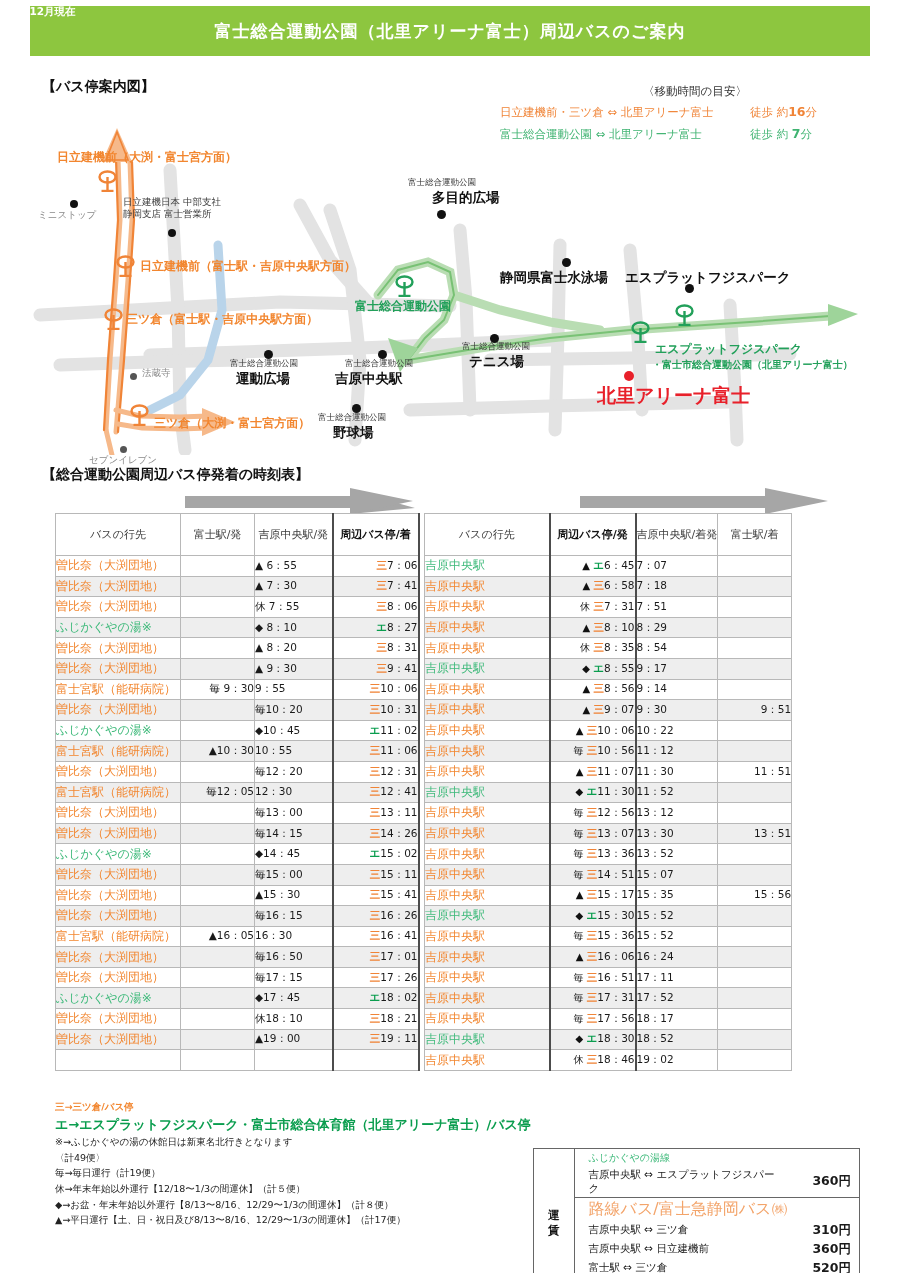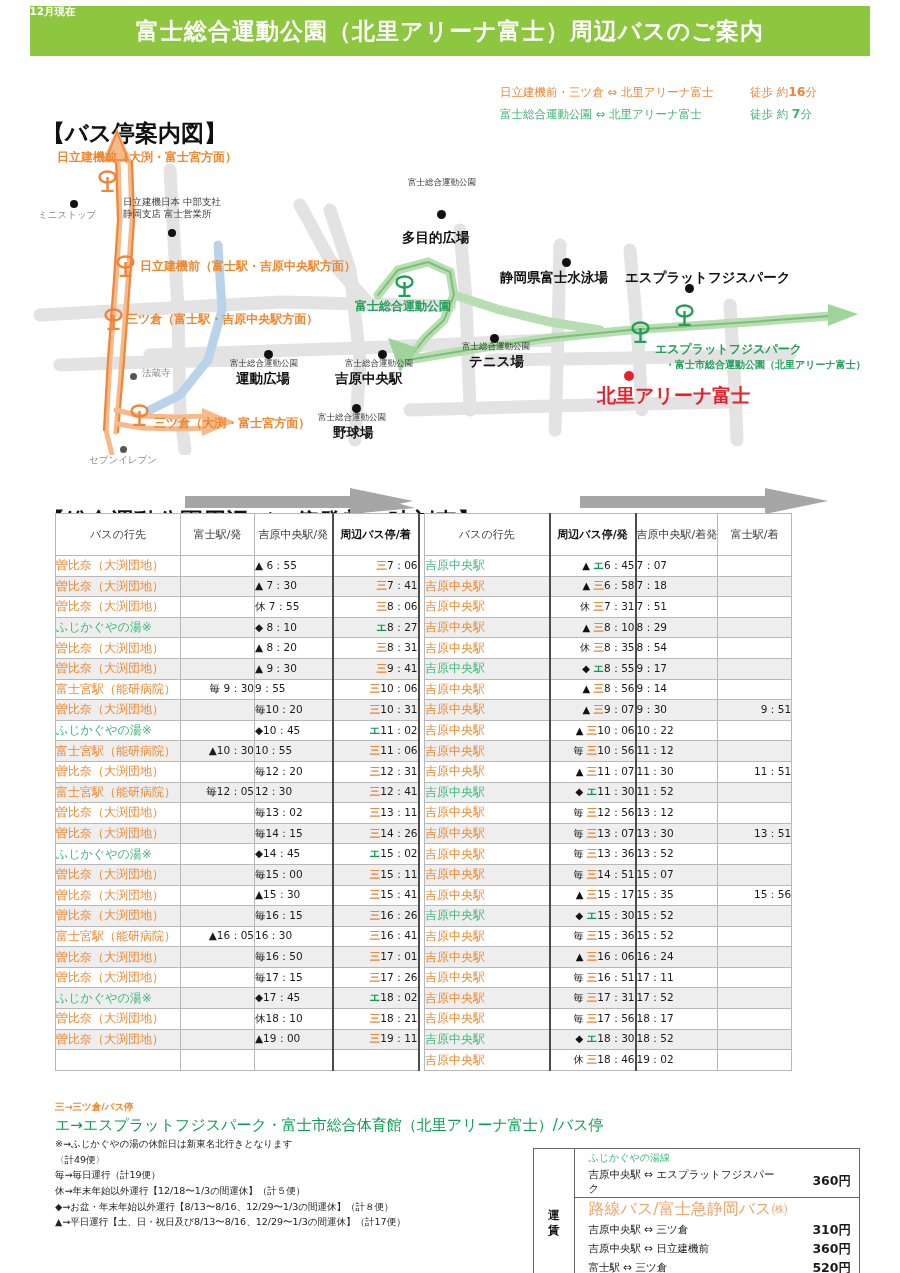--- a/index.html
+++ b/index.html
@@ -11,25 +11,25 @@
   
   .banner{
     position:absolute;left:30px;top:6px;width:840px;height:50px;
     background:#8dc63f;display:flex;align-items:center;justify-content:center;
   }
   .banner-date{
     position:absolute;left:10px;top:5px;font-size:10.5px;font-weight:bold;color:#ffffff;
     letter-spacing:0px;
   }
   .banner-title{
-    font-size:23px;font-weight:bold;color:#ffffff;letter-spacing:1px;
+    font-size:17px;font-weight:bold;color:#ffffff;letter-spacing:1px;
   }
   
   .sec-h{
-    position:absolute;font-size:23px;font-weight:bold;color:#111;letter-spacing:0px;margin-top:40px;
+    position:absolute;font-size:14px;font-weight:bold;color:#111;letter-spacing:0px;
   }
   #secMap{left:42px;top:78px;}
   #secTable{left:42px;top:466px;}
 
   
   .walknote{position:absolute;left:500px;top:84px;width:390px;}
   .walknote .wtitle{font-size:11.5px;text-align:center;color:#333;margin-bottom:5px;}
   .walknote .wrow{display:flex;align-items:flex-end;font-size:11.5px;margin-bottom:6px;}
   .walknote .wleft{width:250px;}
   .walknote .wright{width:120px;text-align:left;}
@@ -79,21 +79,21 @@
   .bs-g{color:#0a9d4e;font-weight:bold;}
   .tt tbody td{vertical-align:middle;}
 
   .arrowbar{position:absolute;height:26px;}
   .arrowbar svg{display:block;}
 
   
   .legend{position:absolute;left:55px;top:1102px;width:470px;font-size:9.5px;line-height:1.0;}
   .legend .ln{margin-bottom:6.2px;white-space:nowrap;}
   .legend .ln.o{color:#f2862f;font-weight:bold;font-size:9.5px;}
-  .legend .ln.g{color:#0a9d4e;font-weight:normal;font-size:15px;}
+  .legend .ln.g{color:#0a9d4e;font-weight:bold;font-size:13px;}
   .legend .ln.d{color:#222;}
 
   
   .fare{position:absolute;left:533px;top:1148px;width:325px;border:1.2px solid #666;}
   .fare table{border-collapse:collapse;width:100%;font-size:10.5px;}
   .fare td{padding:1px 14px;height:17.5px;box-sizing:border-box;}
   .fare .lbl{width:38px;text-align:center;font-weight:bold;font-size:11.5px;border-right:1.2px solid #666;color:#111;}
   .fare .rt{text-align:right;width:62px;font-weight:bold;font-size:12.5px;padding-right:8px;}
   .fare .sub-g{color:#3fba7b;font-size:10px;}
   .fare .sub-o{color:#f3a46a;font-size:16px;}
@@ -104,20 +104,21 @@
 
 <div class="banner">
   <div class="banner-title">富士総合運動公園（北里アリーナ富士）周辺バスのご案内</div>
 </div>
 <div class="banner-date">R7.12月現在</div>
 
 <div class="sec-h" id="secMap">【バス停案内図】</div>
 <div class="sec-h" id="secTable">【総合運動公園周辺バス停発着の時刻表】</div>
 
 <div class="walknote">
+  <div class="wtitle">〈移動時間の目安〉</div>
   <div class="wrow">
     <div class="wleft wo">日立建機前・三ツ倉 ⇔ 北里アリーナ富士</div>
     <div class="wright wo"><span>徒歩 約</span><b>16</b><span>分</span></div>
   </div>
   <div class="wrow">
     <div class="wleft wg">富士総合運動公園 ⇔ 北里アリーナ富士</div>
     <div class="wright wg"><span>徒歩 約 </span><b>7</b><span>分</span></div>
   </div>
 </div>
 
@@ -224,42 +225,42 @@
         <line x1="3.5" y1="21" x2="15.5" y2="21" stroke="#22a05a" stroke-width="2.4"></line>
       </svg>
   </div>
 
   <div class="mlabel orange" style="left:27px;top:41px;">日立建機前（大渕・富士宮方面）</div>
   <div class="mlabel orange" style="left:110px;top:150px;">日立建機前（富士駅・吉原中央駅方面）</div>
   <div class="mlabel orange" style="left:96px;top:203px;">三ツ倉（富士駅・吉原中央駅方面）</div>
   <div class="mlabel orange" style="left:124px;top:307px;">三ツ倉（大渕・富士宮方面）</div>
   <div class="mlabel green" style="left:325px;top:190px;">富士総合運動公園</div>
   <div class="mlabel green" style="left:625px;top:233px;">エスプラットフジスパーク</div>
-  <div class="mlabel green" style="left:622px;top:249px;font-size:10px;margin-left:13px;">・富士市総合運動公園（北里アリーナ富士）</div>
+  <div class="mlabel green" style="left:622px;top:249px;font-size:10px;">・富士市総合運動公園（北里アリーナ富士）</div>
 
   <div class="dot" style="left:40px;top:90px;width:8px;height:8px;"></div>
   <div class="dot" style="left:138px;top:119px;width:8px;height:8px;"></div>
   <div class="dot small" style="left:100px;top:263px;"></div>
   <div class="dot small" style="left:90px;top:336px;"></div>
   <div class="dot" style="left:407px;top:100px;"></div>
   <div class="dot" style="left:234px;top:240px;"></div>
   <div class="dot" style="left:348px;top:240px;"></div>
   <div class="dot" style="left:460px;top:224px;"></div>
   <div class="dot" style="left:322px;top:294px;"></div>
   <div class="dot" style="left:532px;top:148px;"></div>
   <div class="dot" style="left:655px;top:174px;"></div>
   <div class="dot red" style="left:594px;top:261px;"></div>
 
   <div class="mlabel grey" style="left:8px;top:100px;">ミニストップ</div>
   <div class="mlabel plaindark" style="left:93px;top:86px;">日立建機日本 中部支社<br>静岡支店 富士営業所</div>
   <div class="mlabel grey" style="left:112px;top:258px;">法蔵寺</div>
   <div class="mlabel grey" style="left:59px;top:345px;">セブンイレブン</div>
 
   <div class="mlabel small" style="left:378px;top:68px;">富士総合運動公園</div>
-  <div class="mlabel big" style="left:372px;top:80px;margin-top:40px;">多目的広場</div>
+  <div class="mlabel big" style="left:402px;top:80px;">多目的広場</div>
 
   <div class="mlabel small" style="left:200px;top:249px;">富士総合運動公園</div>
   <div class="mlabel big" style="left:206px;top:261px;">運動広場</div>
 
   <div class="mlabel small" style="left:315px;top:249px;">富士総合運動公園</div>
   <div class="mlabel big" style="left:305px;top:261px;">吉原中央駅</div>
 
   <div class="mlabel small" style="left:432px;top:232px;">富士総合運動公園</div>
   <div class="mlabel big" style="left:439px;top:244px;">テニス場</div>
 
@@ -426,21 +427,21 @@
         <td class="c-hl"><span class="bs-o">三</span>12：41</td>
         <td class="gap"></td>
         <td class="c-dest"><span class="dest-g">吉原中央駅</span></td>
         <td class="c-hl2"><span class="mk">◆</span> <span class="bs-g">エ</span>11：30</td>
         <td class="c-t2">11：52</td>
         <td class="c-t"></td>
       </tr>
       <tr>
         <td class="c-dest"><span class="dest-o">曽比奈（大渕団地）</span></td>
         <td class="c-t"></td>
-        <td class="c-t2">毎13：02</td>
+        <td class="c-t2">毎13：00</td>
         <td class="c-hl"><span class="bs-o">三</span>13：11</td>
         <td class="gap"></td>
         <td class="c-dest"><span class="dest-o">吉原中央駅</span></td>
         <td class="c-hl2"><span class="mk">毎</span> <span class="bs-o">三</span>12：56</td>
         <td class="c-t2">13：12</td>
         <td class="c-t"></td>
       </tr>
       <tr>
         <td class="c-dest"><span class="dest-o">曽比奈（大渕団地）</span></td>
         <td class="c-t"></td>

